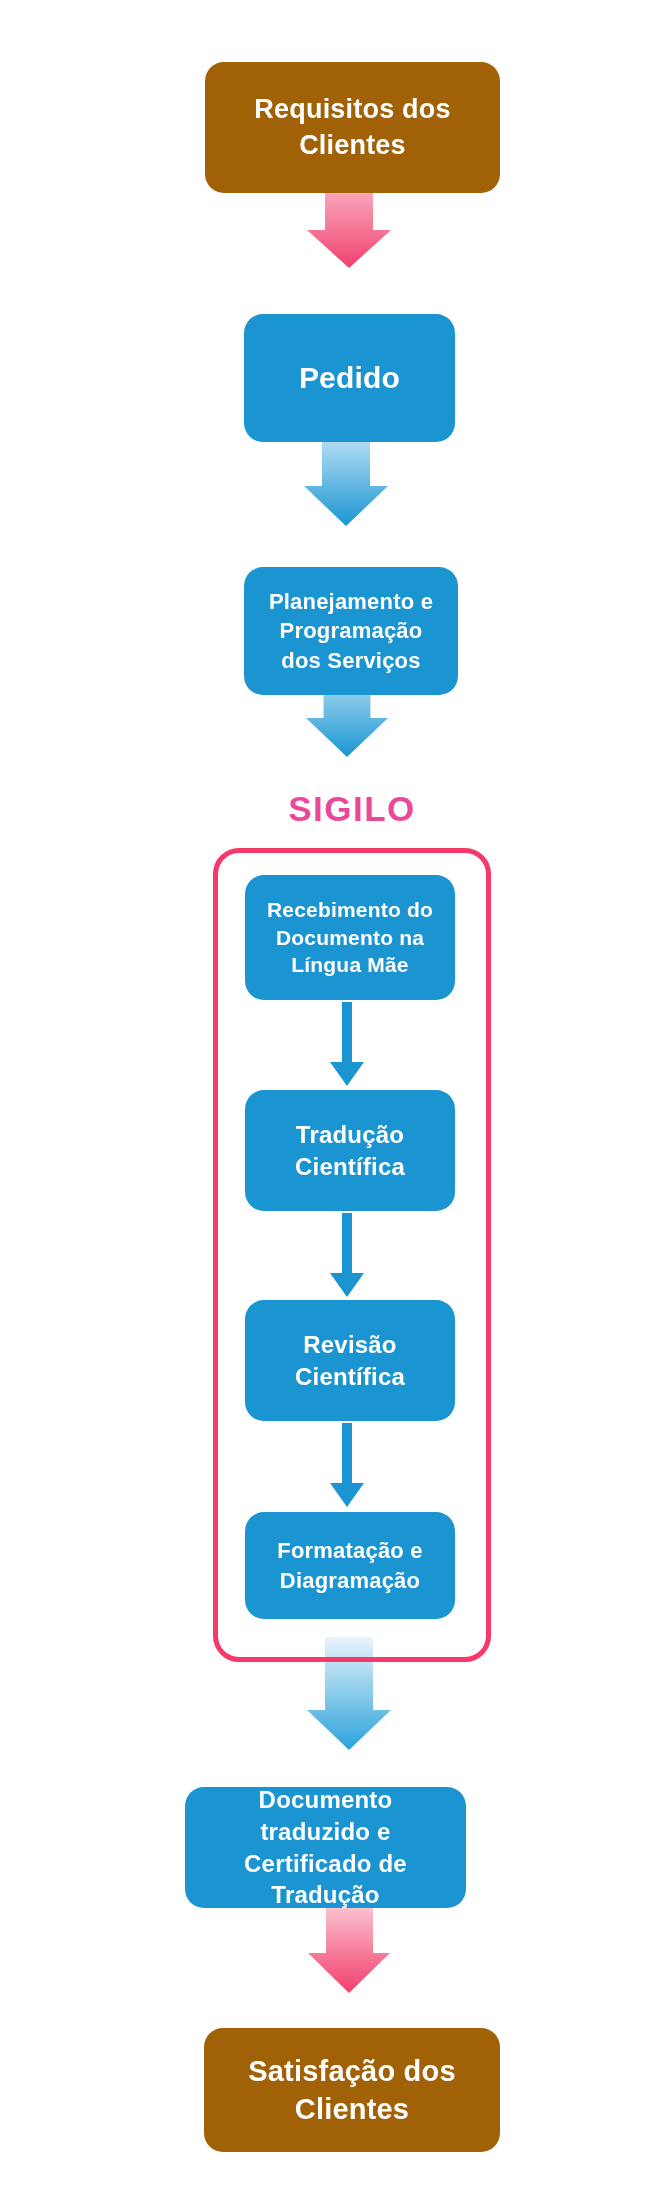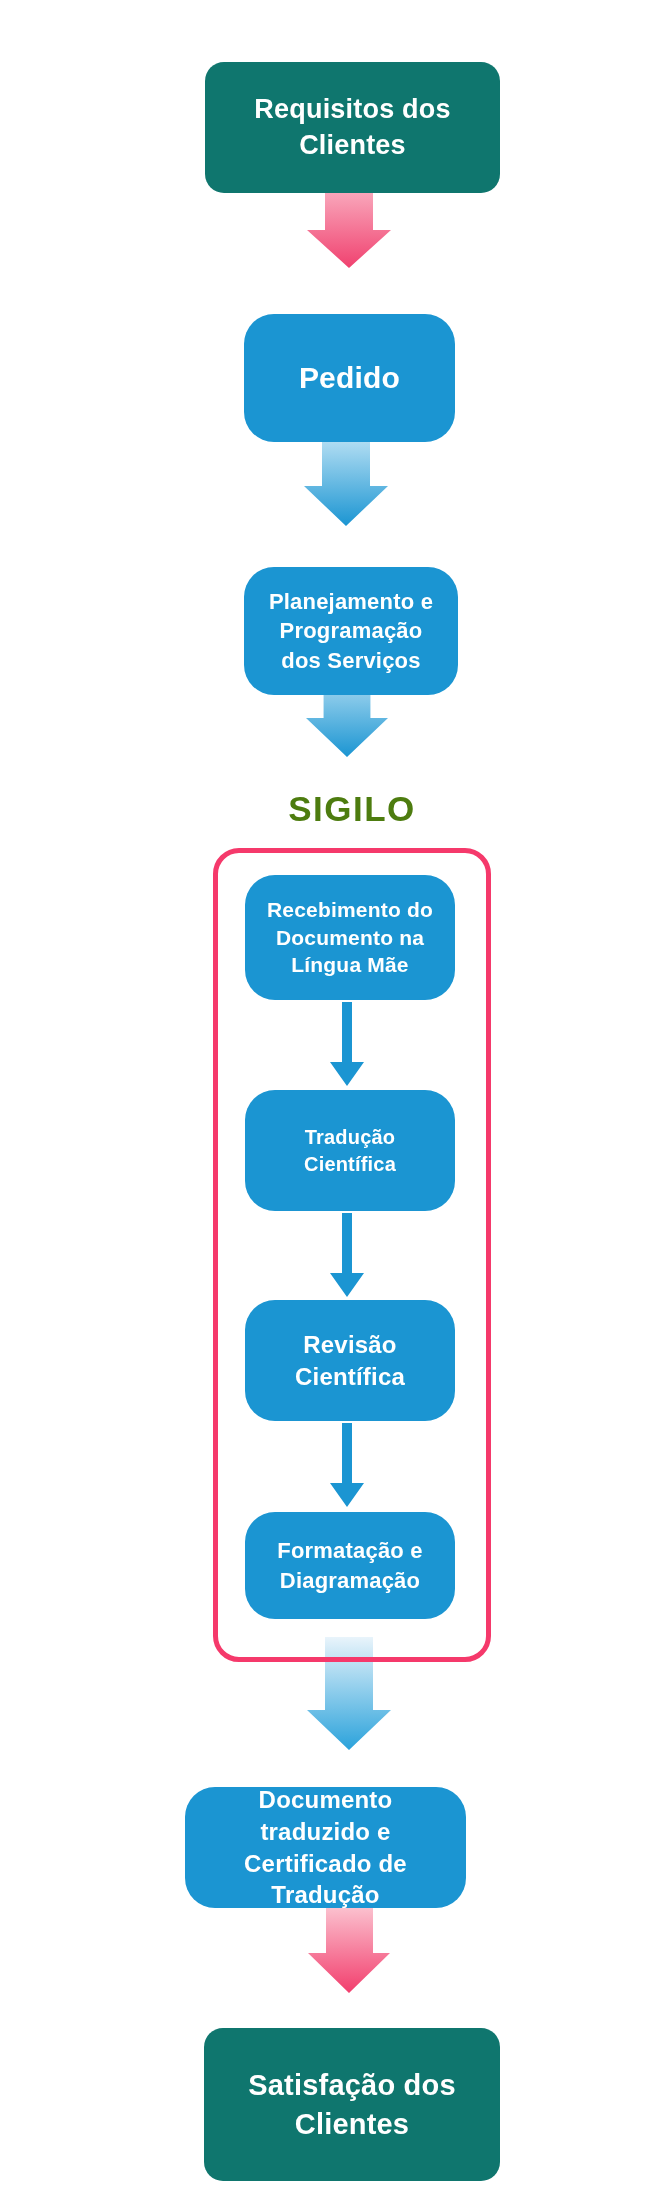--- a/index.html
+++ b/index.html
@@ -24,22 +24,22 @@
     text-align: center;
     color: #ffffff;
     font-weight: 700;
     border-radius: 19px;
     line-height: 1.32;
     padding: 8px 16px;
     box-sizing: border-box;
     z-index: 3;
     letter-spacing: 0.2px;
   }
-  .node.pink { background: #0f766e; }
-  .node.blue { background: #1B95D2; border-radius: 30px; }
+  .node.pink { background: #a16207; }
+  .node.blue { background: #1B95D2; }
   .arrow {
     position: absolute;
     z-index: 2;
   }
   #sigilo-container {
     position: absolute;
     left: 213px;
     top: 848px;
     width: 278px;
     height: 814px;
@@ -49,35 +49,35 @@
     background: transparent;
     z-index: 4;
     pointer-events: none;
   }
   #sigilo-title {
     position: absolute;
     left: 213px;
     top: 789px;
     width: 278px;
     text-align: center;
-    color: #4d7c0f;
+    color: #ec4899;
     font-size: 35px;
     font-weight: 700;
     letter-spacing: 1.5px;
     z-index: 3;
   }
   #node-requisitos { left: 205px; top: 62px;  width: 295px; height: 131px; font-size: 27px; }
   #node-pedido     { left: 244px; top: 314px; width: 211px; height: 128px; font-size: 30px; }
   #node-planejamento { left: 244px; top: 548px; width: 214px; height: 128px; font-size: 22px; margin-top: 19px; }
   #node-recebimento  { left: 245px; top: 875px;  width: 210px; height: 125px; font-size: 21px; }
-  #node-traducao     { left: 245px; top: 1090px; width: 210px; height: 121px; font-size: 20px; }
+  #node-traducao     { left: 245px; top: 1090px; width: 210px; height: 121px; font-size: 24px; }
   #node-revisao      { left: 245px; top: 1300px; width: 210px; height: 121px; font-size: 24px; align-items: center; }
   #node-formatacao   { left: 245px; top: 1512px; width: 210px; height: 107px; font-size: 22px; }
   #node-documento    { left: 185px; top: 1787px; width: 281px; height: 121px; font-size: 24px; }
-  #node-satisfacao   { left: 204px; top: 2028px; width: 296px; height: 153px; font-size: 29px; text-align: center; }
+  #node-satisfacao   { left: 204px; top: 2028px; width: 296px; height: 124px; font-size: 29px; text-align: center; }
   #arrow-1 { left: 305px; top: 192px;  width: 88px; height: 76px; }
   #arrow-2 { left: 302px; top: 442px;  width: 88px; height: 84px; }
   #arrow-3 { left: 303px; top: 675px;  width: 88px; height: 82px; }
   #arrow-small-1 { left: 330px; top: 1002px; width: 34px; height: 84px; }
   #arrow-small-2 { left: 330px; top: 1213px; width: 34px; height: 84px; }
   #arrow-small-3 { left: 330px; top: 1423px; width: 34px; height: 84px; }
   #arrow-4 { left: 305px; top: 1637px; width: 88px; height: 113px; }
   #arrow-5 { left: 307px; top: 1908px; width: 85px; height: 85px; }
 </style>
 </head>

